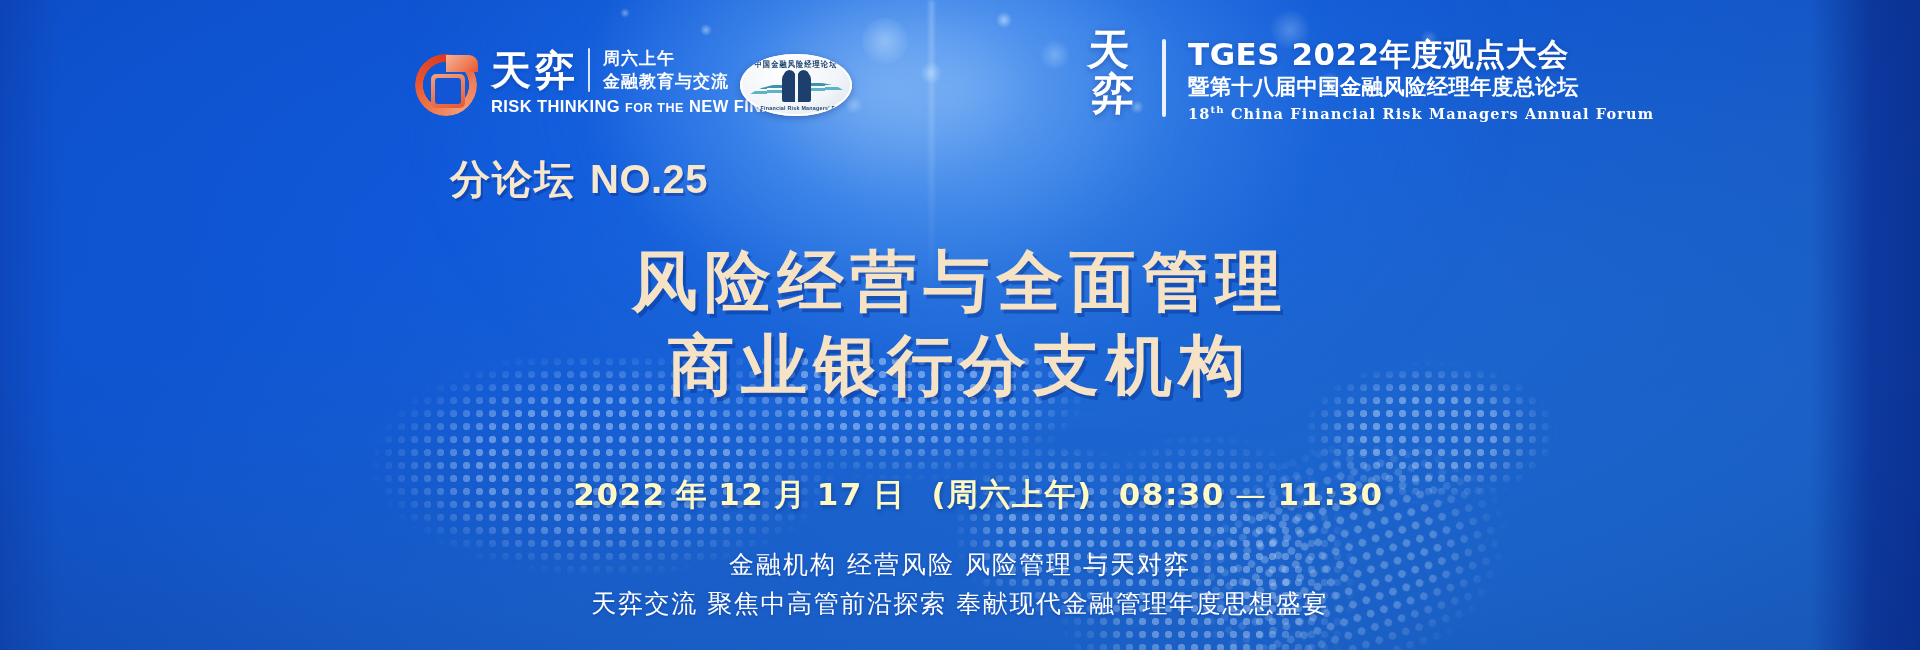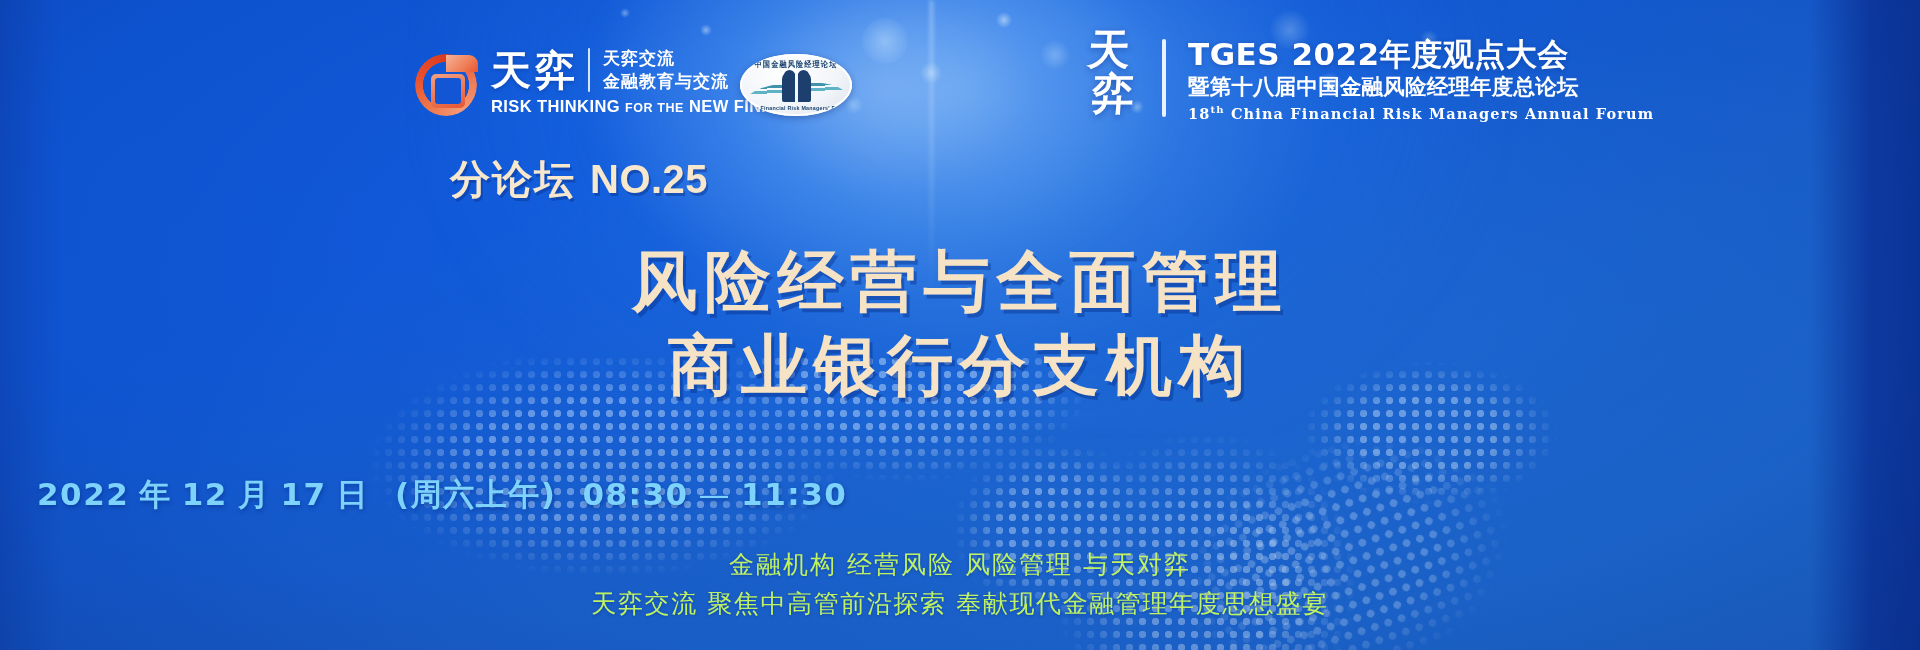--- a/index.html
+++ b/index.html
@@ -350,43 +350,43 @@
     letter-spacing: 7px;
     line-height: 1.27;
     text-shadow: 3px 4px 0 rgba(8,45,135,0.42);
     white-space: nowrap;
   }
 
   .datetime {
     position: absolute;
     left: 0; top: 474px;
     width: 1920px;
-    text-align: left;
+    text-align: center;
     font-family: "DejaVu Sans", "Liberation Sans", sans-serif;
     font-size: 31px;
     font-weight: 700;
-    color: #7dd3fc;
+    color: #fef9c3;
     letter-spacing: 1.5px;
     text-shadow: 1px 2px 4px rgba(5,35,115,0.45);
     white-space: nowrap;
     padding-left: 37px;
   }
   .datetime .sp { display: inline-block; width: 10px; }
   .datetime .sp-lg { display: inline-block; width: 26px; }
   .datetime .dash { font-weight: 400; }
 
   .keywords {
     position: absolute;
     left: 0; top: 546px;
     width: 1920px;
     text-align: center;
     font-family: "DejaVu Sans", "Liberation Sans", sans-serif;
     font-size: 25px;
     font-weight: 400;
-    color: #bef264;
+    color: #ffffff;
     letter-spacing: 2px;
     line-height: 1.55;
     white-space: nowrap;
     text-shadow: 0 1px 3px rgba(5,35,115,0.4);
   }
   .keywords .row2 { letter-spacing: 1.6px; }
 </style>
 </head>
 <body>
 
@@ -422,21 +422,21 @@
         <div class="ring"></div>
         <div class="notch"></div>
         <div class="sq-out"></div>
         <div class="sq"></div>
       </div>
       <div class="brand-text">
         <div class="brand-main-row">
           <div class="brand-cn">天弈</div>
           <div class="brand-divider"></div>
           <div>
-            <div class="brand-tag">天弈交流</div>
+            <div class="brand-tag">周六上午</div>
             <div class="brand-tag">金融教育与交流</div>
           </div>
         </div>
         <div class="brand-en">
           <span>RISK THINKING</span>
           <span class="small">FOR THE</span>
           <span>NEW FINANCE</span>
         </div>
       </div>
     </div>

